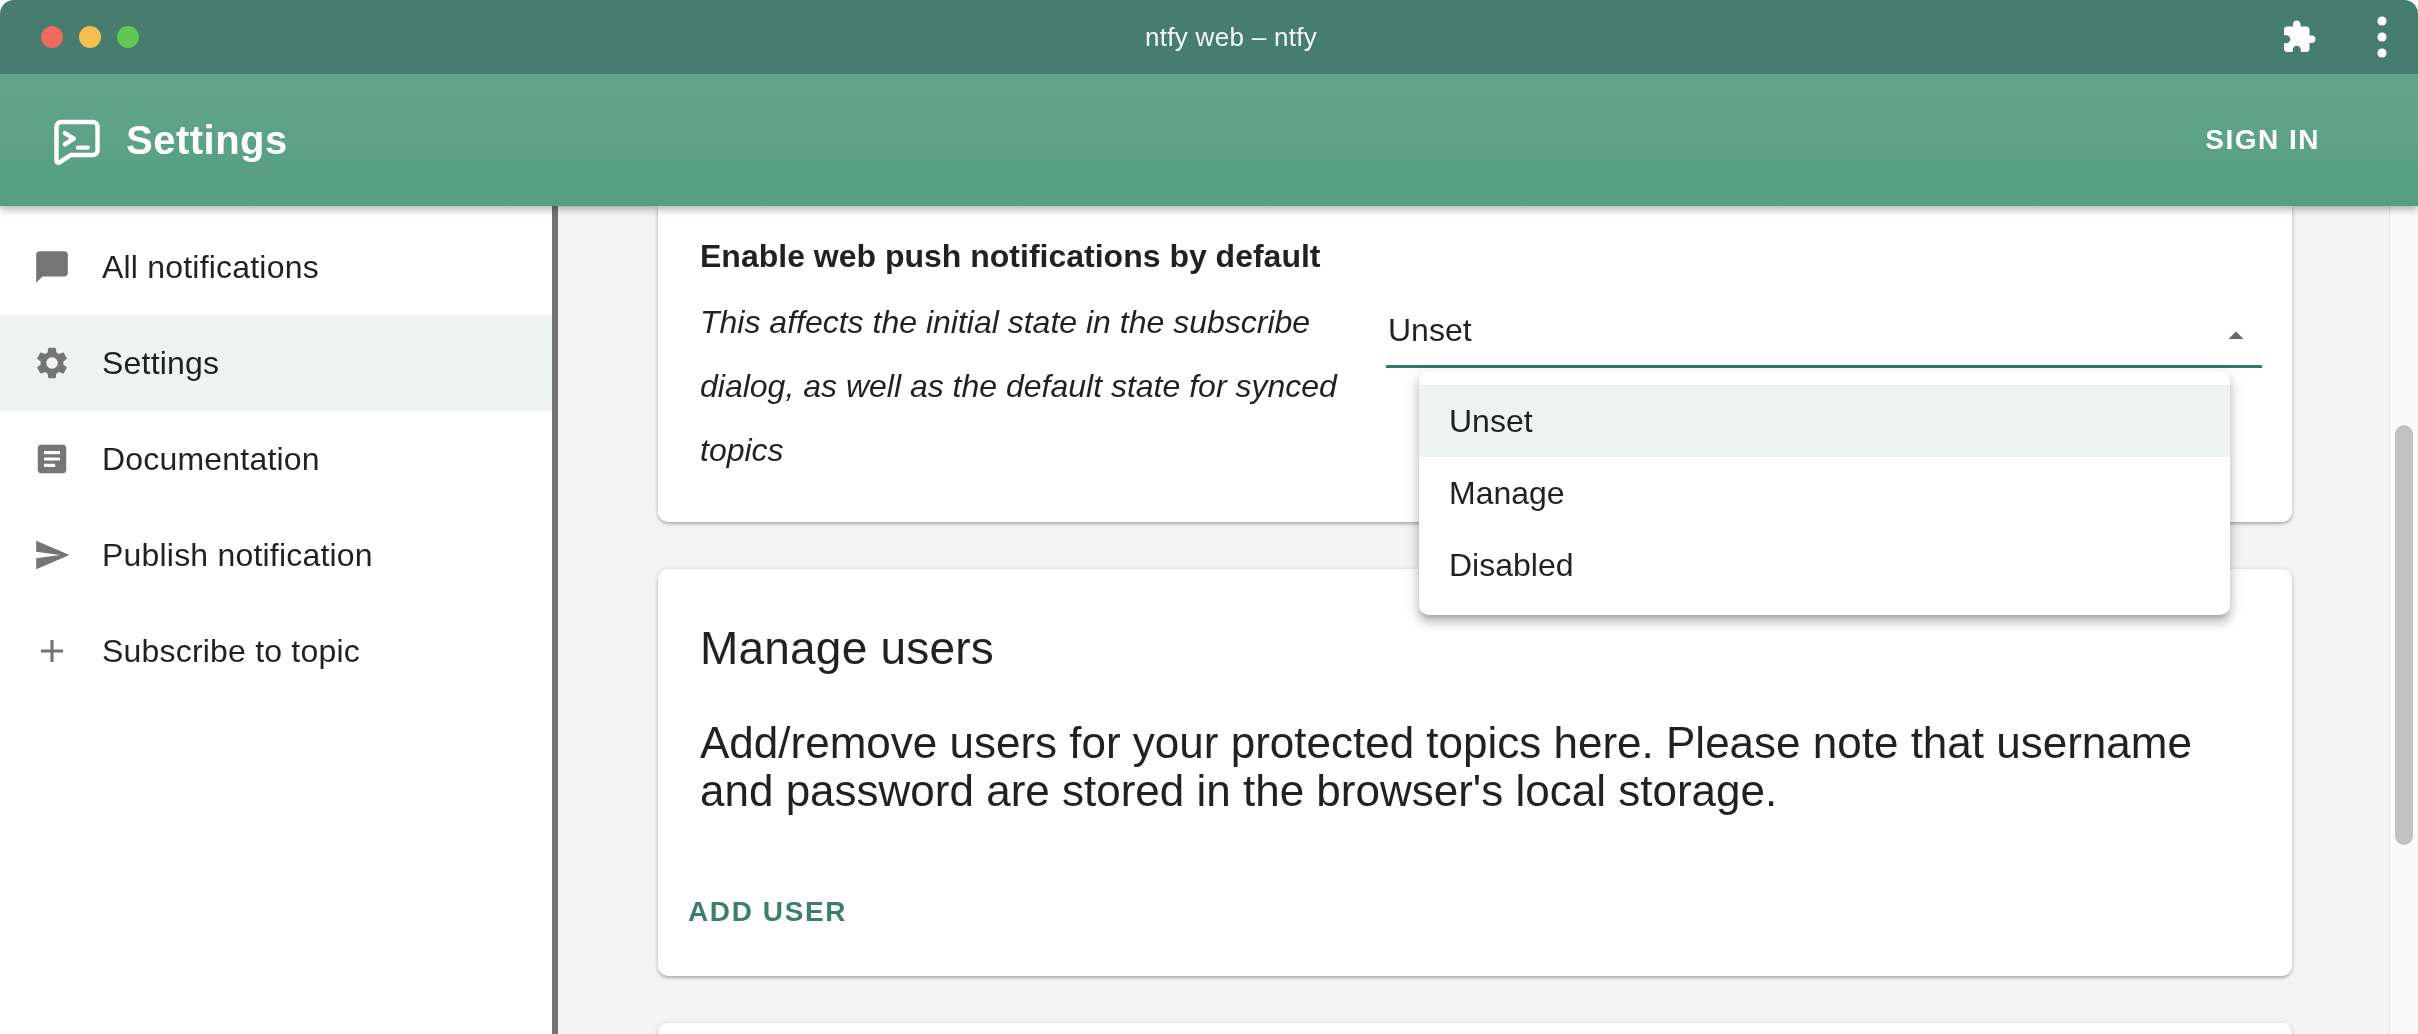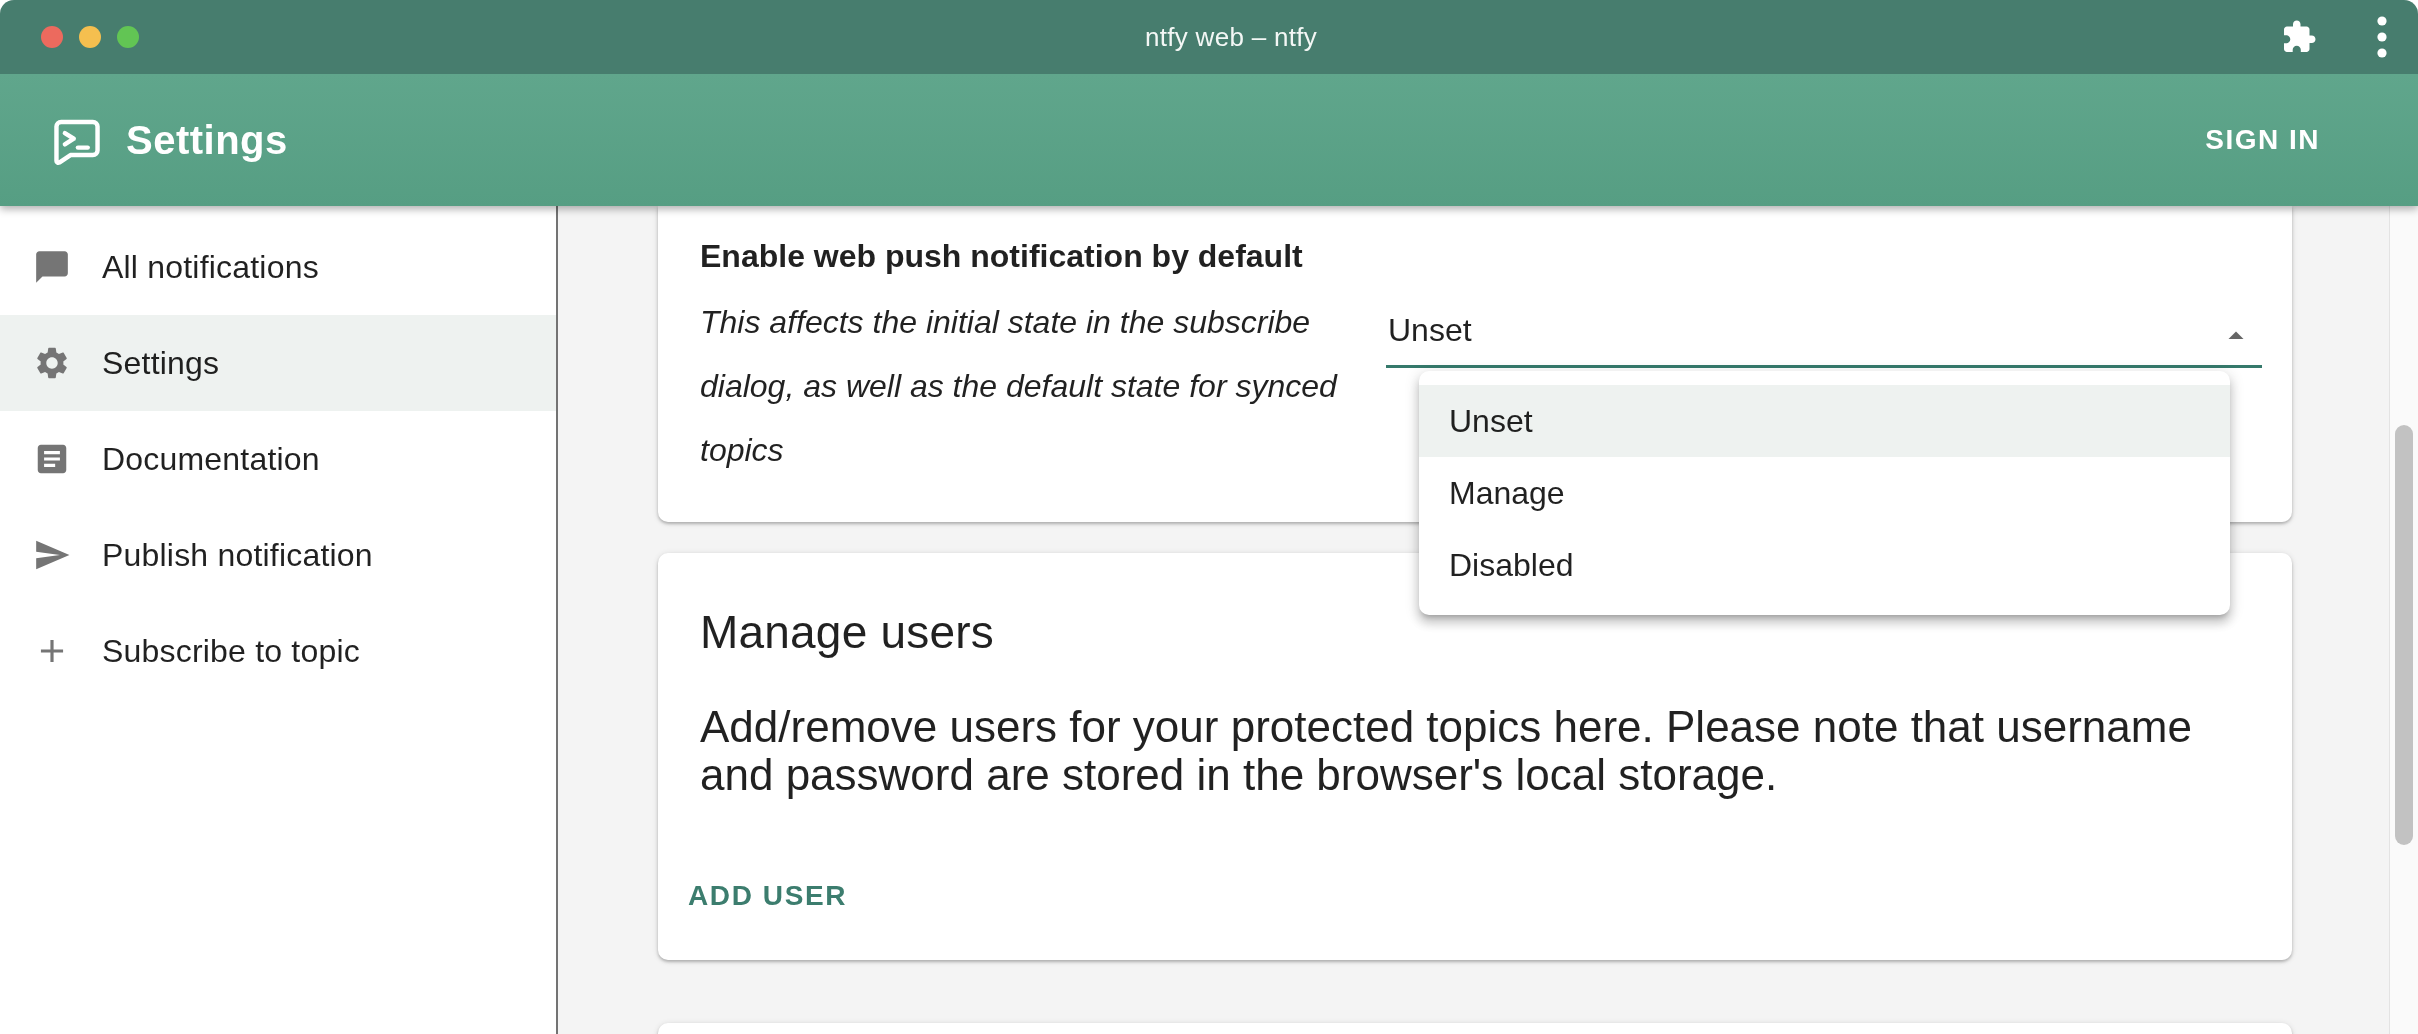--- a/index.html
+++ b/index.html
@@ -21,21 +21,21 @@
   
   .appbar{position:absolute;left:0;top:74px;width:2418px;height:132px;
     background:linear-gradient(#60a68c,#569e83);box-shadow:0 3px 8px rgba(0,0,0,.32);z-index:50;}
   .logo{position:absolute;left:48px;top:115px;}
   .appbar-title{position:absolute;left:126px;top:0;height:132px;display:flex;align-items:center;
     color:#ffffff;font-size:40px;font-weight:600;letter-spacing:.5px;}
   .signin{position:absolute;right:80px;top:30px;height:72px;padding:0 18px;display:flex;align-items:center;
     color:#ffffff;font-size:28px;font-weight:600;letter-spacing:1.5px;background:transparent;border:none;cursor:pointer;}
 
   
-  .sidebar{position:absolute;left:0;top:206px;width:558px;bottom:0;background:#ffffff;border-right:2px solid #737373;z-index:10;}
+  .sidebar{position:absolute;left:0;top:206px;width:558px;bottom:0;background:#ffffff;border-right:6px solid #737373;z-index:10;}
   .nav{padding-top:13px;}
   .nav-item{height:96px;display:flex;align-items:center;padding-left:33px;cursor:pointer;}
   .nav-item.selected{background:#eef2f0;}
   .nav-item .icn{width:38px;height:38px;flex:0 0 38px;display:flex;align-items:center;justify-content:center;}
   .nav-item .lbl{margin-left:31px;font-size:32px;color:rgba(0,0,0,.87);letter-spacing:.2px;}
 
   
   .main-bg{position:absolute;left:558px;top:206px;right:0;bottom:0;background:#f4f4f4;}
   .card{position:absolute;background:#ffffff;box-shadow:0 2px 3px rgba(0,0,0,.22),0 1px 6px rgba(0,0,0,.12);}
   .card1{left:658px;top:206px;width:1634px;height:316px;border-radius:0 0 10px 10px;z-index:5;}
@@ -45,21 +45,21 @@
   .select{position:absolute;left:728px;top:100px;width:876px;height:62px;border-bottom:3px solid #35796b;cursor:pointer;}
   .select-value{position:absolute;left:2px;top:6px;font-size:32px;color:rgba(0,0,0,.87);}
   .select-arrow{position:absolute;right:8px;top:12px;width:36px;height:36px;}
 
   .menu{position:absolute;left:1419px;top:371px;width:811px;height:244px;background:#ffffff;border-radius:10px;z-index:40;
     box-shadow:0 5px 5px -3px rgba(0,0,0,.2),0 8px 10px 1px rgba(0,0,0,.14),0 3px 14px 2px rgba(0,0,0,.12);
     padding-top:14px;}
   .menu-item{height:72px;display:flex;align-items:center;padding-left:30px;font-size:32px;color:rgba(0,0,0,.87);cursor:pointer;}
   .menu-item.selected{background:#eef2f0;}
 
-  .card2{left:658px;top:553px;width:1634px;height:407px;border-radius:10px;z-index:3;}
+  .card2{left:658px;top:569px;width:1634px;height:407px;border-radius:10px;z-index:3;}
   .card2-title{position:absolute;left:42px;top:52px;font-size:46px;font-weight:400;color:rgba(0,0,0,.87);letter-spacing:.2px;}
   .card2-desc{position:absolute;left:42px;top:150px;width:1560px;font-size:44px;line-height:48px;color:rgba(0,0,0,.87);}
   .adduser{position:absolute;left:14px;top:307px;height:72px;padding:0 16px;display:flex;align-items:center;
     background:transparent;border:none;cursor:pointer;
     color:#3c7d6e;font-size:28px;font-weight:600;letter-spacing:1.6px;}
 
   .card3{left:658px;top:1023px;width:1634px;height:30px;border-radius:10px 10px 0 0;z-index:3;}
 
   
   .scroll-track{position:absolute;right:0;top:206px;width:29px;bottom:0;background:#fafafa;border-left:1px solid #e3e3e3;z-index:45;}
@@ -142,21 +142,21 @@
             </svg>
         </span>
         <span class="lbl">Subscribe to topic</span>
       </div>
     </div>
   </div>
 
   <div class="main-bg"></div>
 
   <div class="card card1">
-    <div class="pref-title">Enable web push notification by default</div>
+    <div class="pref-title">Enable web push notifications by default</div>
     <div class="pref-desc">This affects the initial state in the subscribe dialog, as well as the default state for synced topics</div>
     <div class="select">
       <span class="select-value">Unset</span>
       <span class="select-arrow">
         <svg width="36" height="36" viewBox="0 0 24 24" fill="#666666">
             <path d="M7 14l5-5 5 5z"></path>
           </svg>
       </span>
     </div>
   </div>

